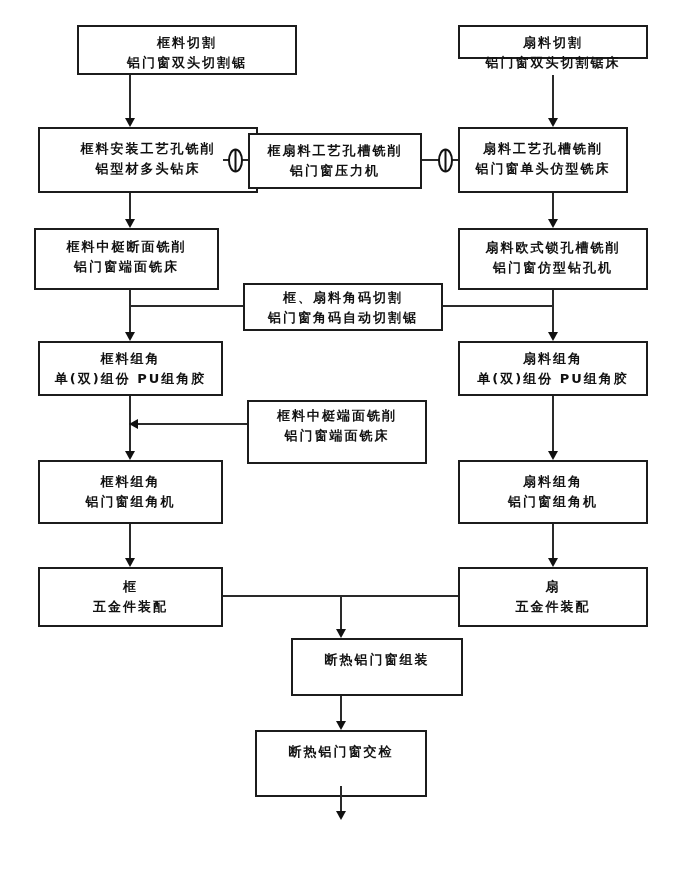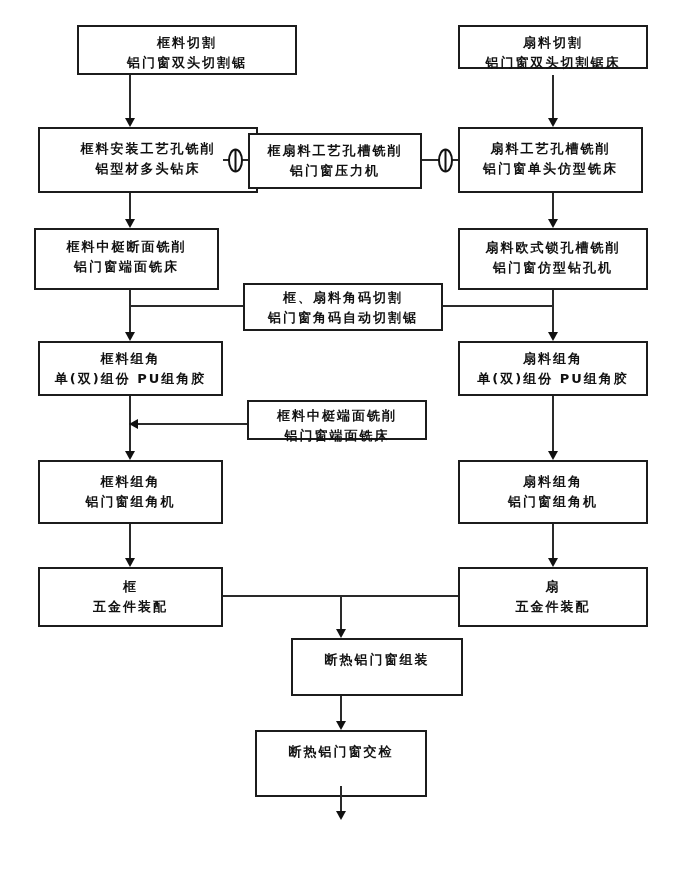--- a/index.html
+++ b/index.html
@@ -68,25 +68,25 @@
   </div>
   <div class="box" style="left:38px;top:460px;width:185px;height:64px;padding-top:10px;">
     <div class="t">框料组角</div>
     <div class="t">铝门窗组角机</div>
   </div>
   <div class="box" style="left:38px;top:567px;width:185px;height:60px;padding-top:8px;">
     <div class="t">框</div>
     <div class="t">五金件装配</div>
   </div>
 
-  <div class="box" style="left:458px;top:25px;width:190px;height:44px;">
+  <div class="box" style="left:458px;top:25px;width:190px;height:34px;">
     <div class="t">扇料切割</div>
     <div class="t">铝门窗双头切割锯床</div>
   </div>
-  <div class="box" style="left:458px;top:127px;width:185px;height:66px;padding-top:10px;">
+  <div class="box" style="left:458px;top:127px;width:170px;height:66px;padding-top:10px;">
     <div class="t">扇料工艺孔槽铣削</div>
     <div class="t">铝门窗单头仿型铣床</div>
   </div>
   <div class="box" style="left:458px;top:228px;width:190px;height:62px;padding-top:8px;">
     <div class="t">扇料欧式锁孔槽铣削</div>
     <div class="t">铝门窗仿型钻孔机</div>
   </div>
   <div class="box" style="left:458px;top:341px;width:190px;height:55px;">
     <div class="t">扇料组角</div>
     <div class="t">单(双)组份 PU组角胶</div>
@@ -101,21 +101,21 @@
   </div>
 
   <div class="box" style="left:248px;top:133px;width:174px;height:56px;">
     <div class="t">框扇料工艺孔槽铣削</div>
     <div class="t">铝门窗压力机</div>
   </div>
   <div class="box" style="left:243px;top:283px;width:200px;height:48px;padding-top:3px;">
     <div class="t">框、扇料角码切割</div>
     <div class="t">铝门窗角码自动切割锯</div>
   </div>
-  <div class="box" style="left:247px;top:400px;width:180px;height:40px;padding-top:4px;">
+  <div class="box" style="left:247px;top:400px;width:180px;height:64px;padding-top:4px;">
     <div class="t">框料中梃端面铣削</div>
     <div class="t">铝门窗端面铣床</div>
   </div>
 
   <div class="box" style="left:255px;top:638px;width:172px;height:58px;padding-top:10px;margin-left:36px;">
     <div class="t">断热铝门窗组装</div>
   </div>
   <div class="box" style="left:255px;top:730px;width:172px;height:67px;padding-top:10px;">
     <div class="t">断热铝门窗交检</div>
   </div>

